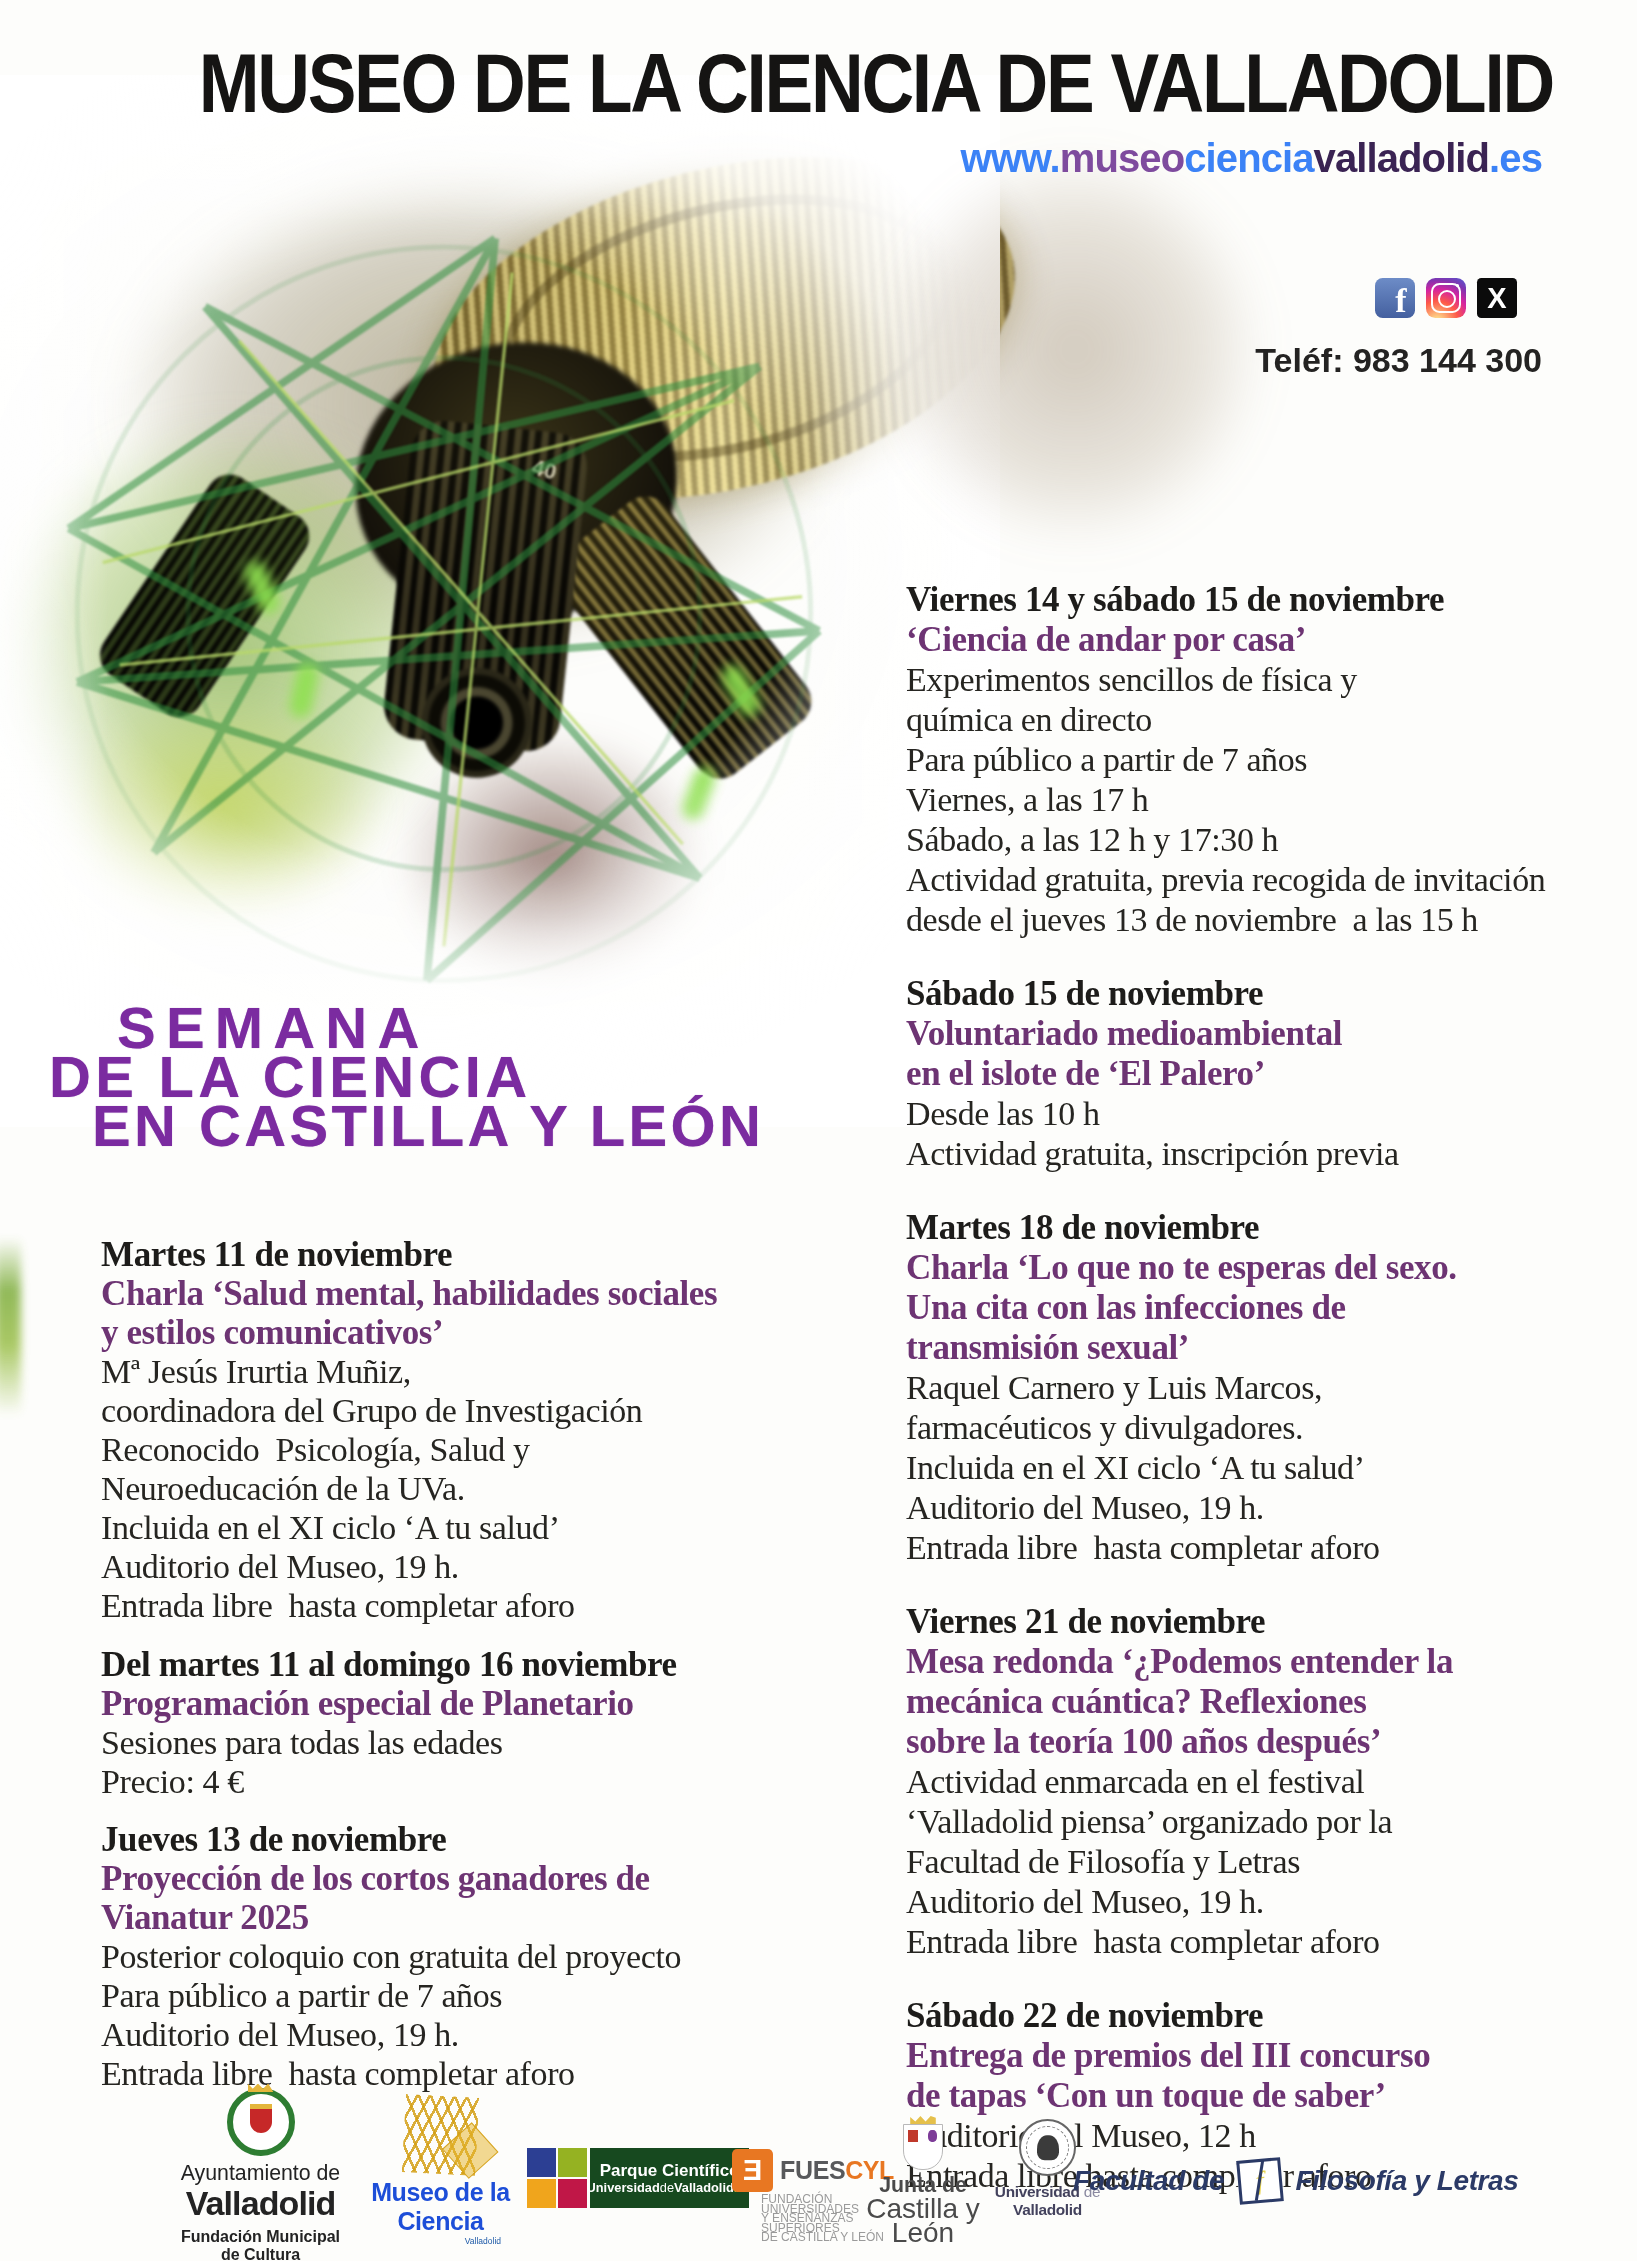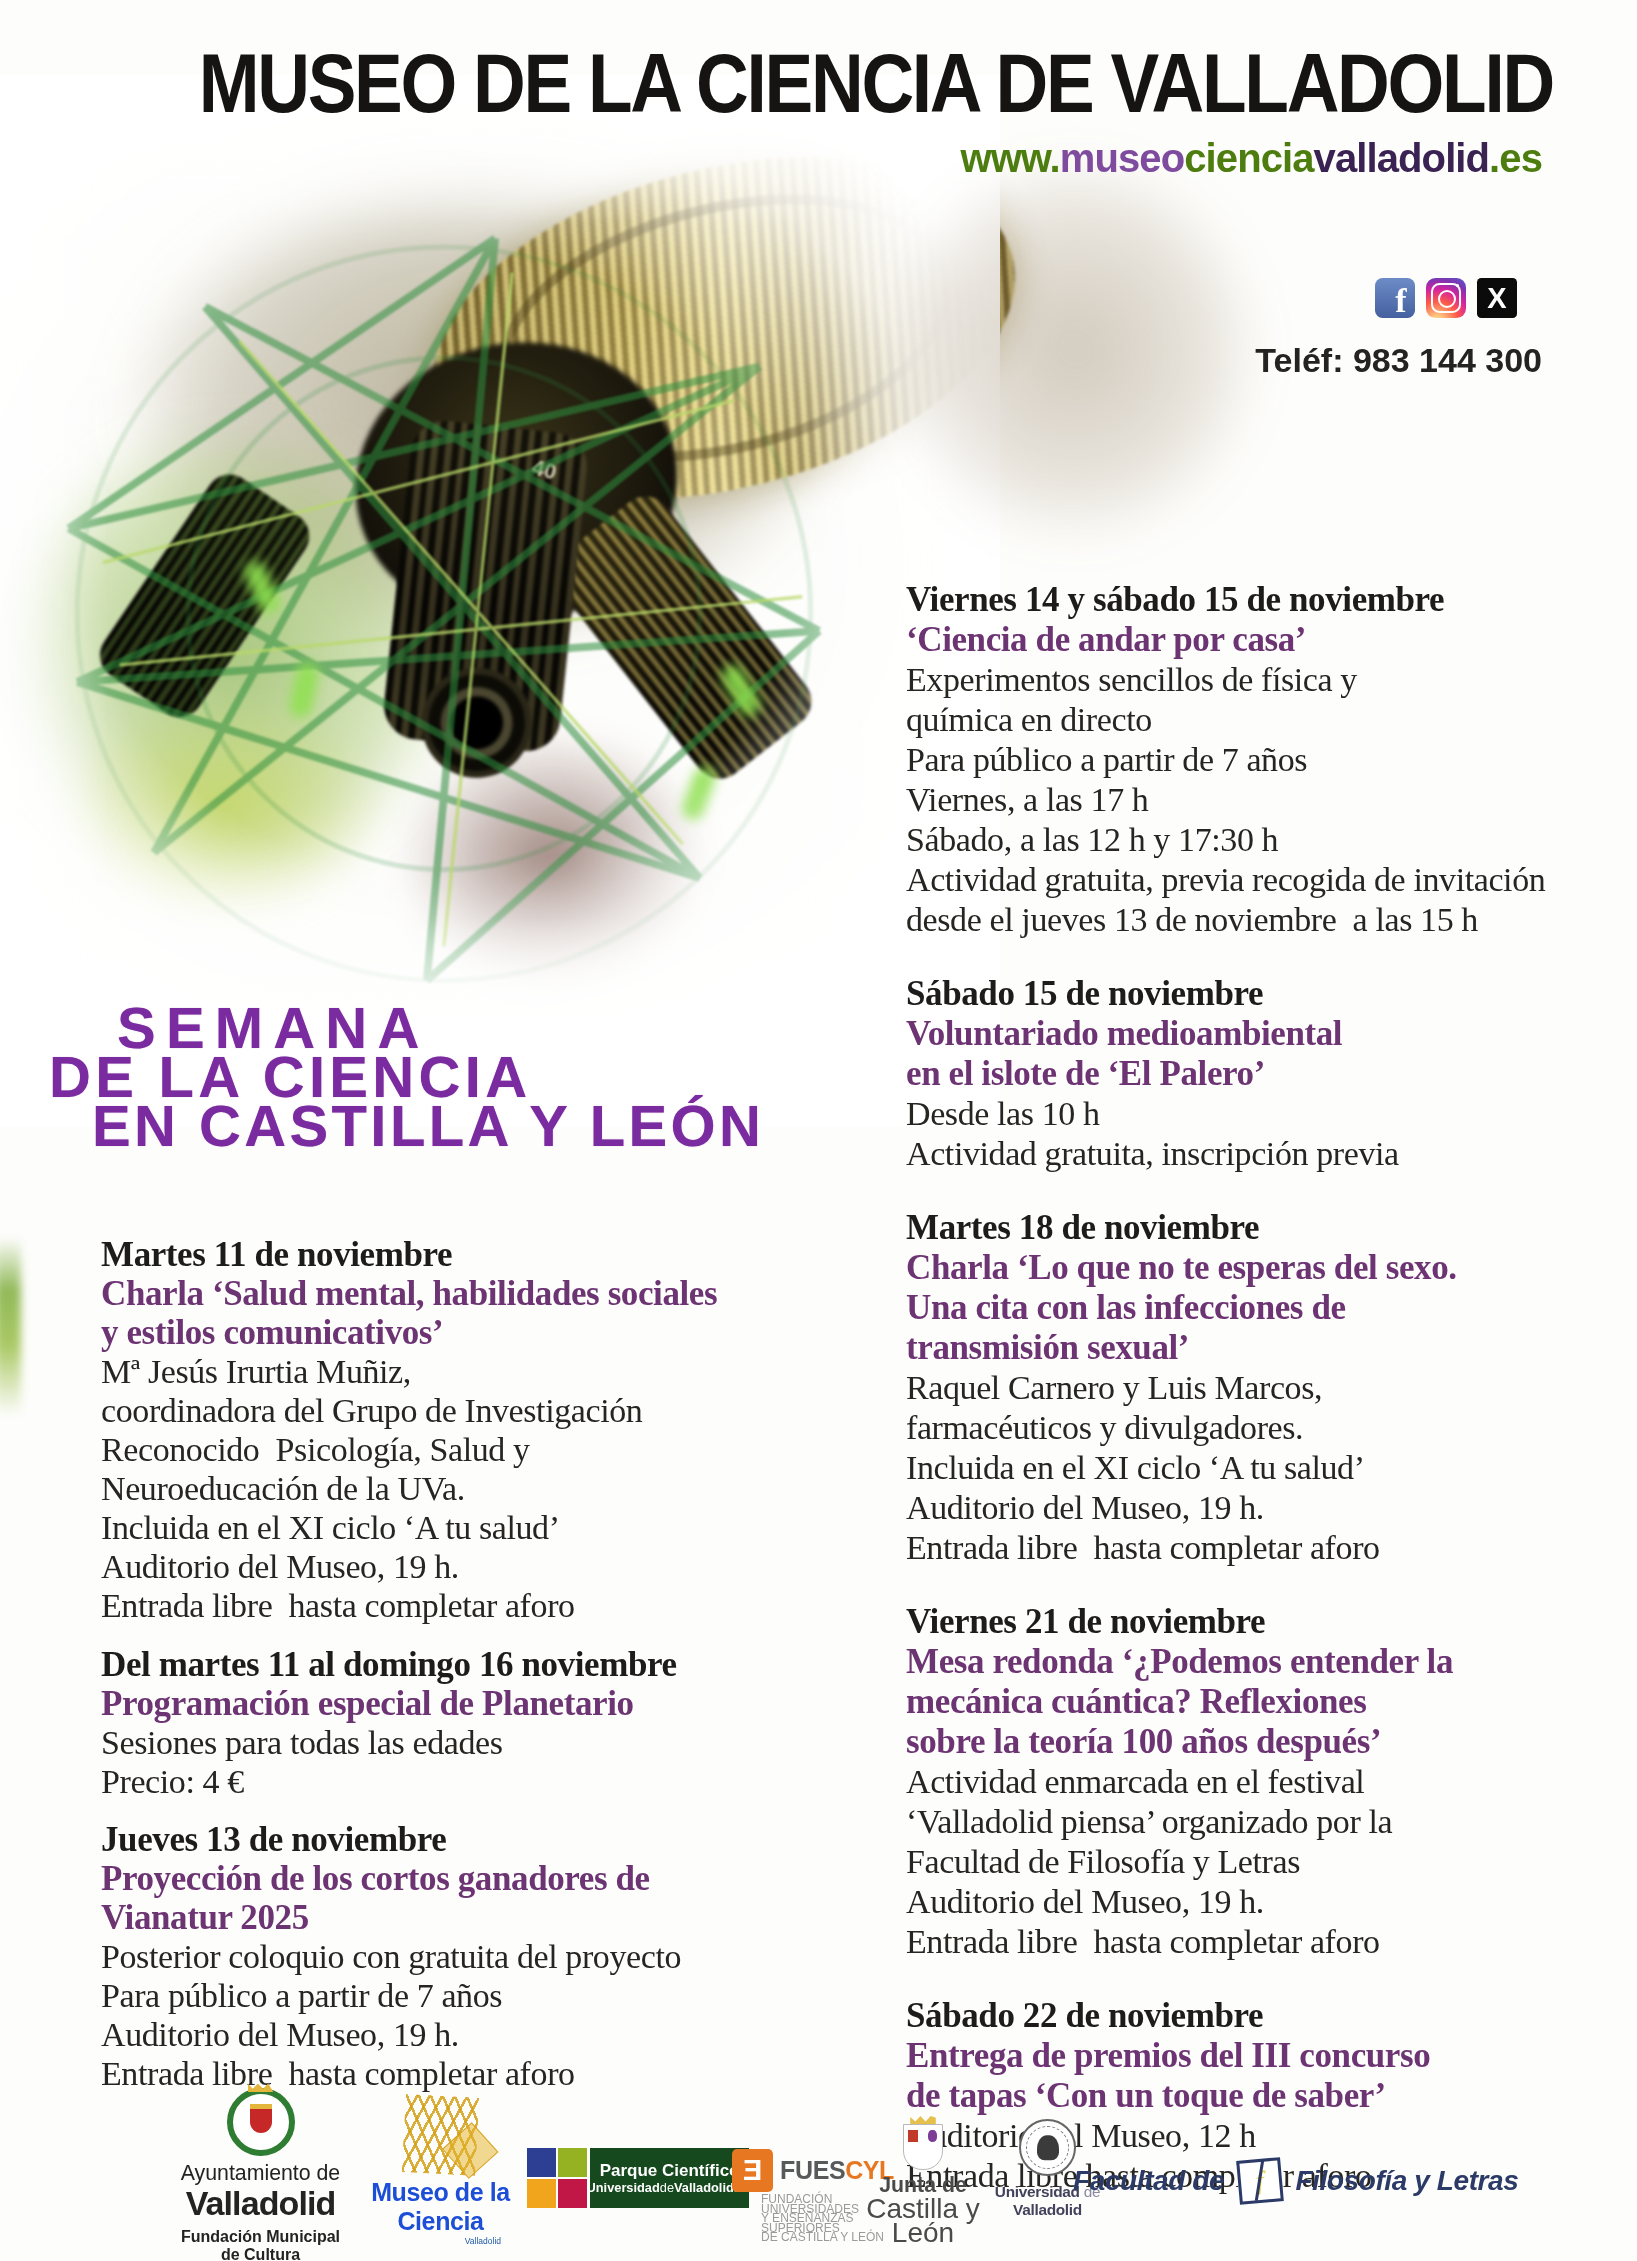--- a/index.html
+++ b/index.html
@@ -5,21 +5,21 @@
   html,body{margin:0;padding:0;}
   body{background:#ffffff;font-family:"Liberation Serif","DejaVu Serif",serif;}
   #poster{position:relative;width:1638px;height:2261px;background:#fdfdfb;overflow:hidden;}
 
   
   .main-title{position:absolute;top:36px;right:85px;z-index:3;white-space:nowrap;
     font-family:"Liberation Sans",sans-serif;font-weight:700;font-size:83px;letter-spacing:-2.6px;
     color:#151413;transform:scaleX(.88);transform-origin:100% 50%;}
   .site-url{position:absolute;top:136px;right:96px;z-index:3;white-space:nowrap;
     font-family:"Liberation Sans",sans-serif;font-weight:700;font-size:40px;letter-spacing:-0.9px;}
-  .seg-black{color:#4d7c0f;} .seg-purple{color:#7e4b9e;} .seg-darkpurple{color:#3a2353;}
+  .seg-black{color:#3b82f6;} .seg-purple{color:#7e4b9e;} .seg-darkpurple{color:#3a2353;}
 
   .social{position:absolute;top:278px;right:121px;z-index:3;display:flex;gap:11px;}
   .sicon{width:40px;height:40px;display:flex;align-items:center;justify-content:center;}
   .fb{background:linear-gradient(180deg,#6d8cc7,#44609f);border-radius:7.7px;}
   .fb::after{content:"f";color:#fff;font-family:"Liberation Serif",serif;font-weight:700;
     font-size:34px;margin-left:12px;margin-top:6.8px;}
   .ig{background:radial-gradient(circle at 28% 110%,#fdf497 0%,#fd5949 40%,#d6249f 62%,#8134af 80%,#515bd4 100%);
     border-radius:9.4px;position:relative;}
   .ig .ig-frame{position:absolute;inset:5.1px;border:2.6px solid #fff;border-radius:8.5px;}
   .ig .ig-lens{position:absolute;left:50%;top:50%;width:14.5px;height:14.5px;margin:-8.5px 0 0 -8.5px;

